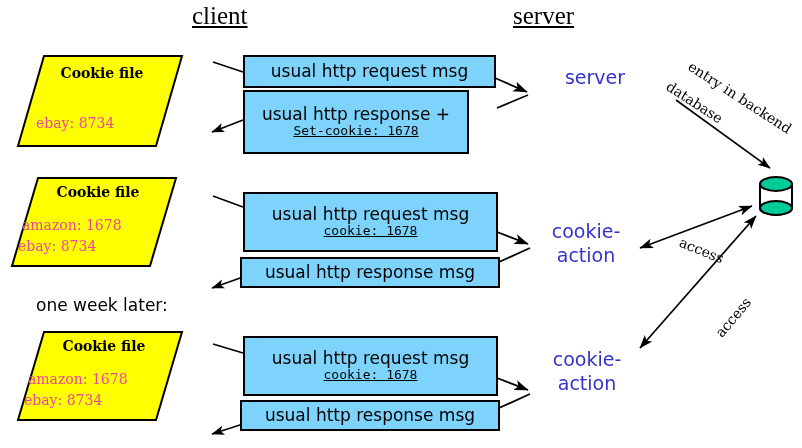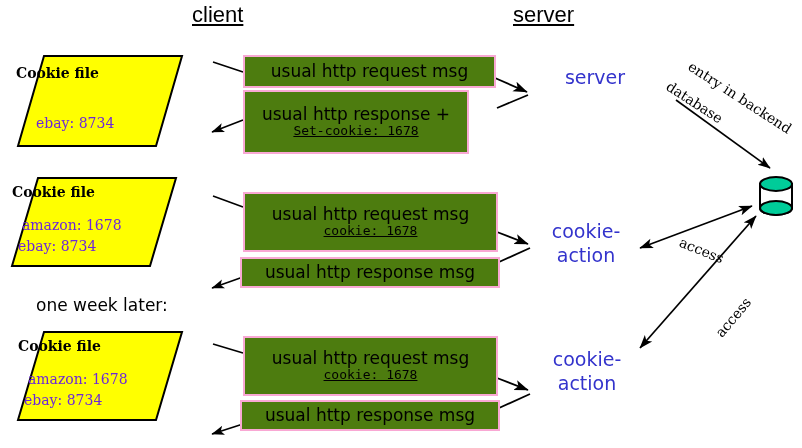--- a/index.html
+++ b/index.html
@@ -10,56 +10,57 @@
     overflow:hidden;
     position:relative;
   }
   #stage{position:absolute;left:0;top:0;width:802px;height:448px;}
 
   svg.layer{position:absolute;left:0;top:0;width:802px;height:448px;pointer-events:none;}
 
   
   .colhead{
     position:absolute;
-    font-family:Liberation Sans, sans-serif;
-    font-size:22px;
+    font-family:Liberation Serif, serif;
+    font-size:25px;
     color:#000;
     text-decoration:underline;
     white-space:nowrap;
   }
   #head-client{left:192px;top:2px;}
   #head-server{left:513px;top:2px;}
 
   
   .cookiefile{position:absolute;}
   .cookiefile .shape{
     position:absolute;left:0;top:0;width:100%;height:100%;
   }
   .cf-title{
     position:absolute;
     width:100%;
+    text-align:center;
     font-family:"DejaVu Serif", serif;
     font-weight:bold;
     font-size:14px;
     color:#000;
     white-space:nowrap;
   }
   .cf-line{
     position:absolute;
     font-family:"DejaVu Serif", serif;
     font-size:14px;
-    color:#6d28d9;
+    color:#ec4899;
     white-space:nowrap;
   }
 
   
   .msgbox{
     position:absolute;
-    background:#4d7c0f;
-    border:2px solid #f9a8d4;
+    background:#7dd3fc;
+    border:2px solid #000000;
     box-sizing:border-box;
     display:flex;
     flex-direction:column;
     align-items:center;
     justify-content:center;
     z-index:5;
   }
   .msg-line{
     font-family:"DejaVu Sans", sans-serif;
     font-size:17px;

